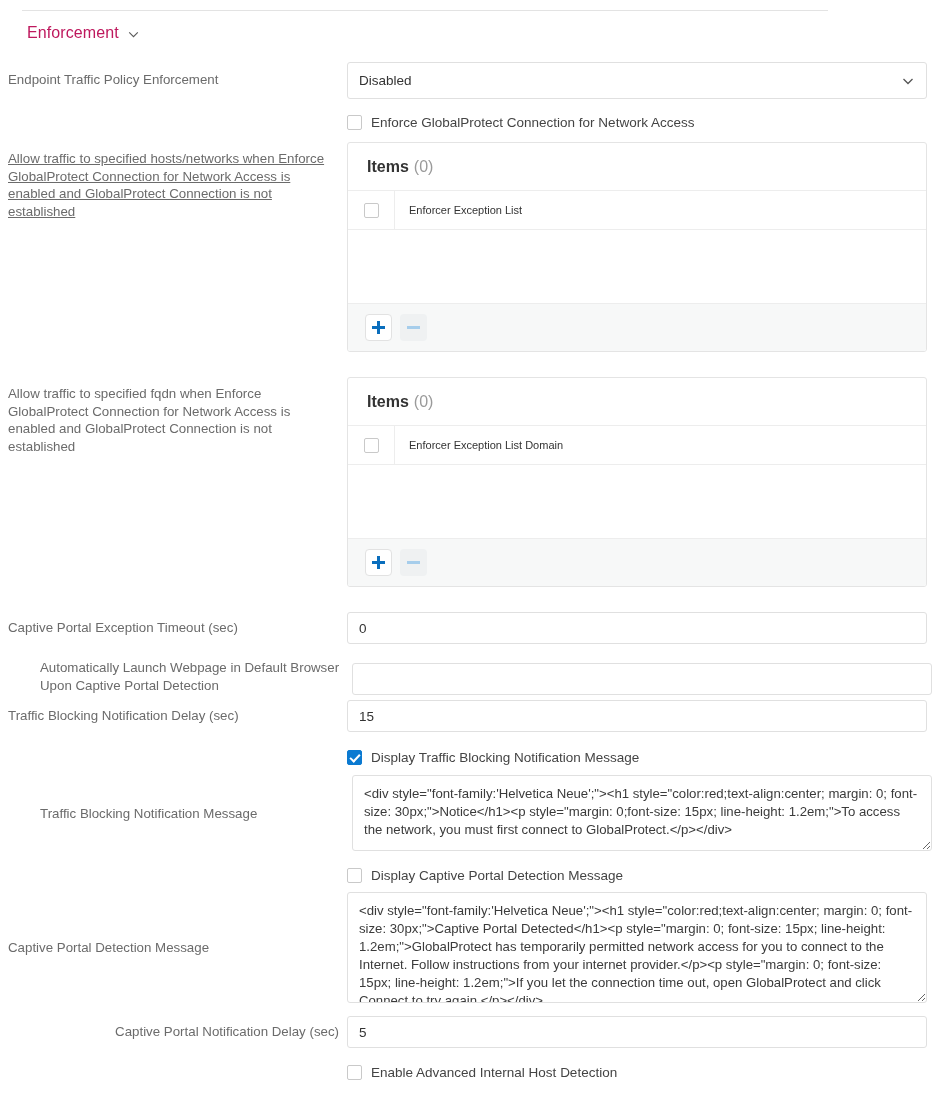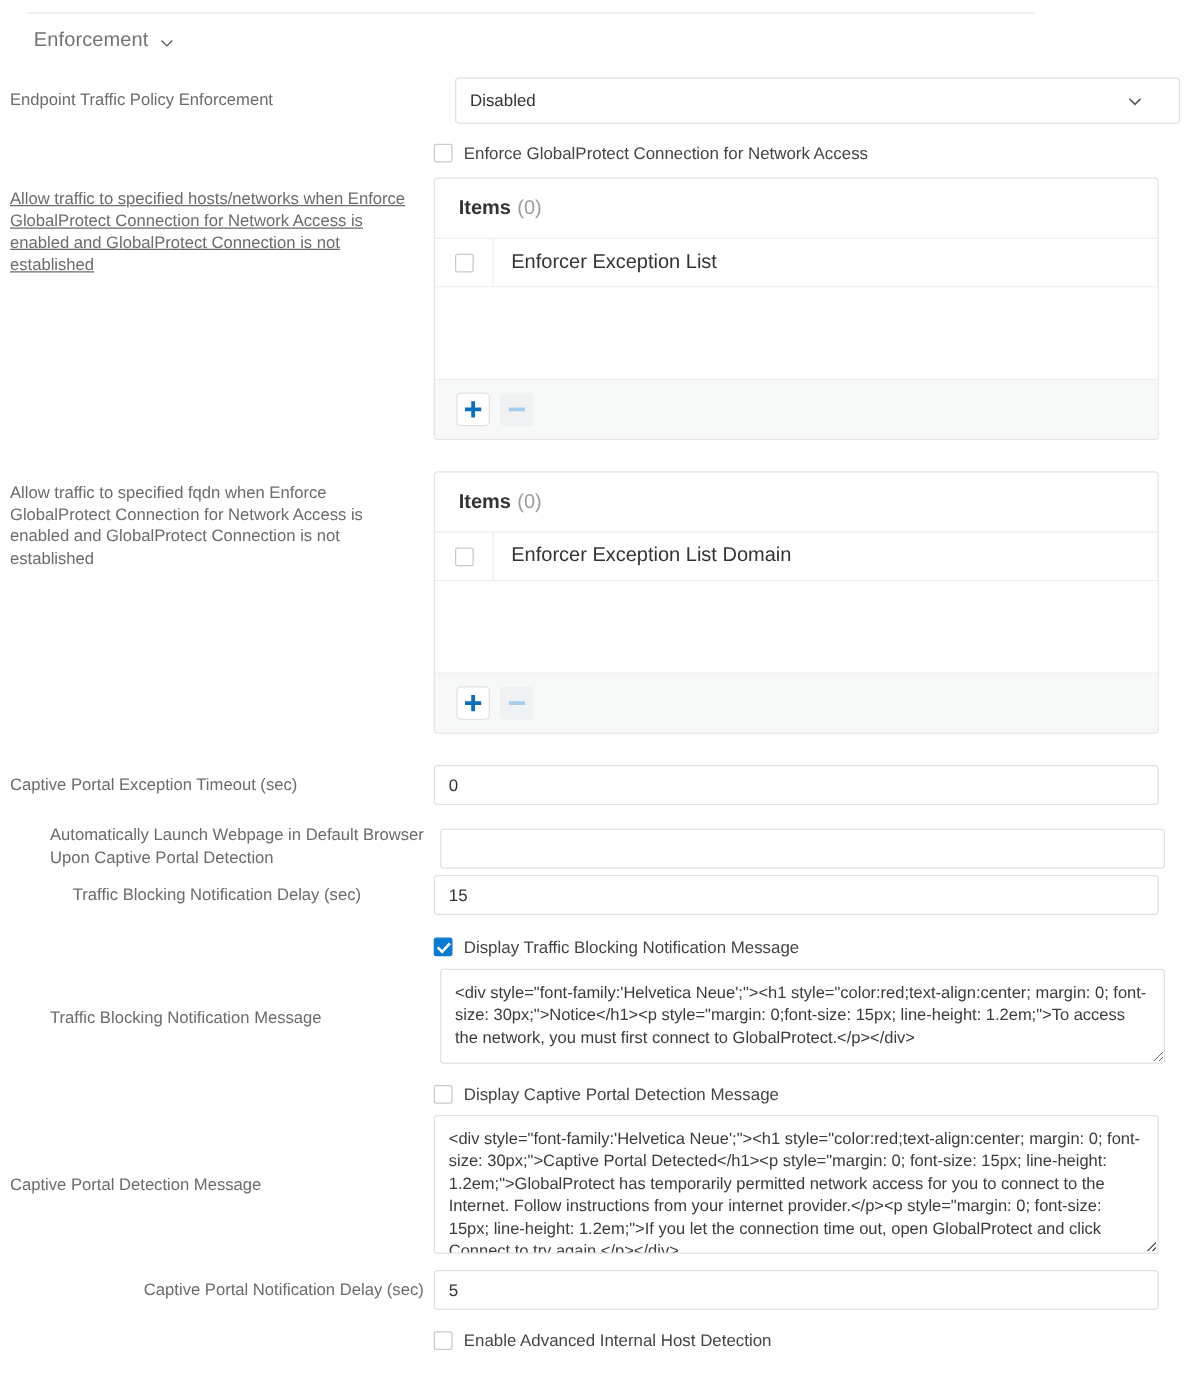--- a/index.html
+++ b/index.html
@@ -31,21 +31,21 @@
   .section-header {
     position: absolute;
     left: 27px;
     top: 24px;
     display: flex;
     align-items: center;
     gap: 9px;
   }
   .section-header .title {
     font-size: 16px;
-    color: #737373;
+    color: #be185d;
     font-weight: 400;
     letter-spacing: .1px;
   }
   .chev {
     display: inline-block;
     width: 11px;
     height: 11px;
     position: relative;
     top: 1px;
   }
@@ -105,21 +105,20 @@
     width: 580px;
     height: 37px;
     border: 1px solid #e0e0e0;
     border-radius: 3px;
     background: #fff;
     color: #333;
     font-size: 13.5px;
     display: flex;
     align-items: center;
     padding: 0 11px;
-    margin-left: 17px;
   }
   .sel-arrow {
     position: absolute;
     right: 13px;
     top: 13px;
     width: 12px;
     height: 12px;
   }
 
   
@@ -197,21 +196,21 @@
     display: flex;
     justify-content: center;
     align-items: center;
     border-right: 1px solid #ededed;
     height: 100%;
     box-sizing: border-box;
   }
   .panel-row .namecell {
     padding-left: 14px;
     color: #333;
-    font-size: 16px;
+    font-size: 11px;
   }
   .panel-body {
     height: 73px;
     background: #fff;
     border-bottom: 1px solid #ededed;
   }
   .panel-foot {
     height: 47px;
     background: #f7f8f8;
     display: flex;
@@ -379,21 +378,21 @@
   </div>
 
   <div class="row" style="height:44px;">
     <div class="lab" style="padding-top:4px;margin-left:32px;">Automatically Launch Webpage in Default Browser Upon Captive Portal Detection</div>
     <div class="ctl" style="padding-top:8px;">
       <input class="tinput" type="text" value="" style="">
     </div>
   </div>
 
   <div class="row" style="height:43px;">
-    <div class="lab" style="padding-top:8px;text-align:center;">Traffic Blocking Notification Delay (sec)</div>
+    <div class="lab" style="padding-top:8px;">Traffic Blocking Notification Delay (sec)</div>
     <div class="ctl" style="padding-top:1px;">
       <input class="tinput" type="text" value="15" style="">
     </div>
   </div>
 
   <div class="row" style="height:33px;">
     <div class="lab"></div>
     <div class="ctl" style="padding-top:5px;">
       <div class="cbrow">
         <span class="cb checked"></span>

